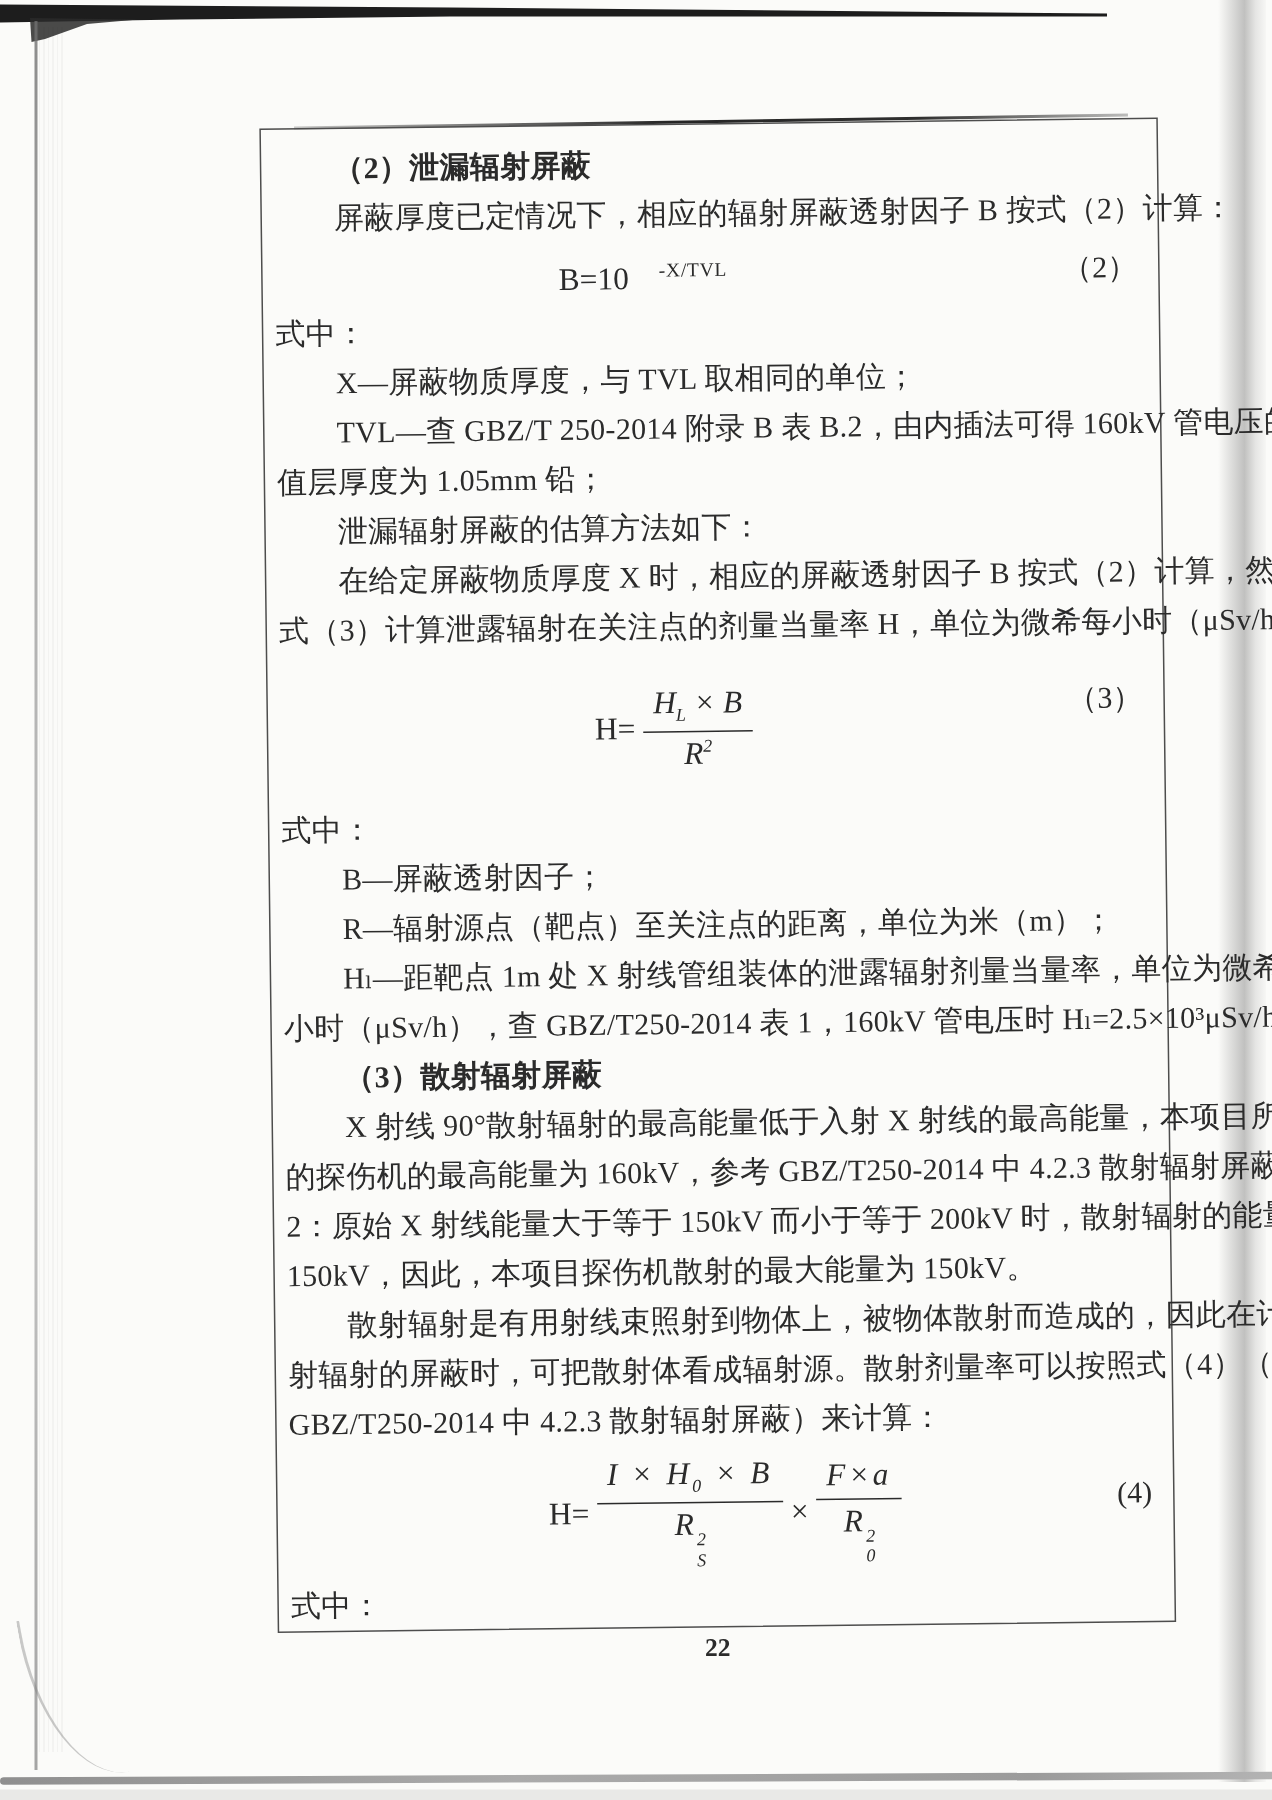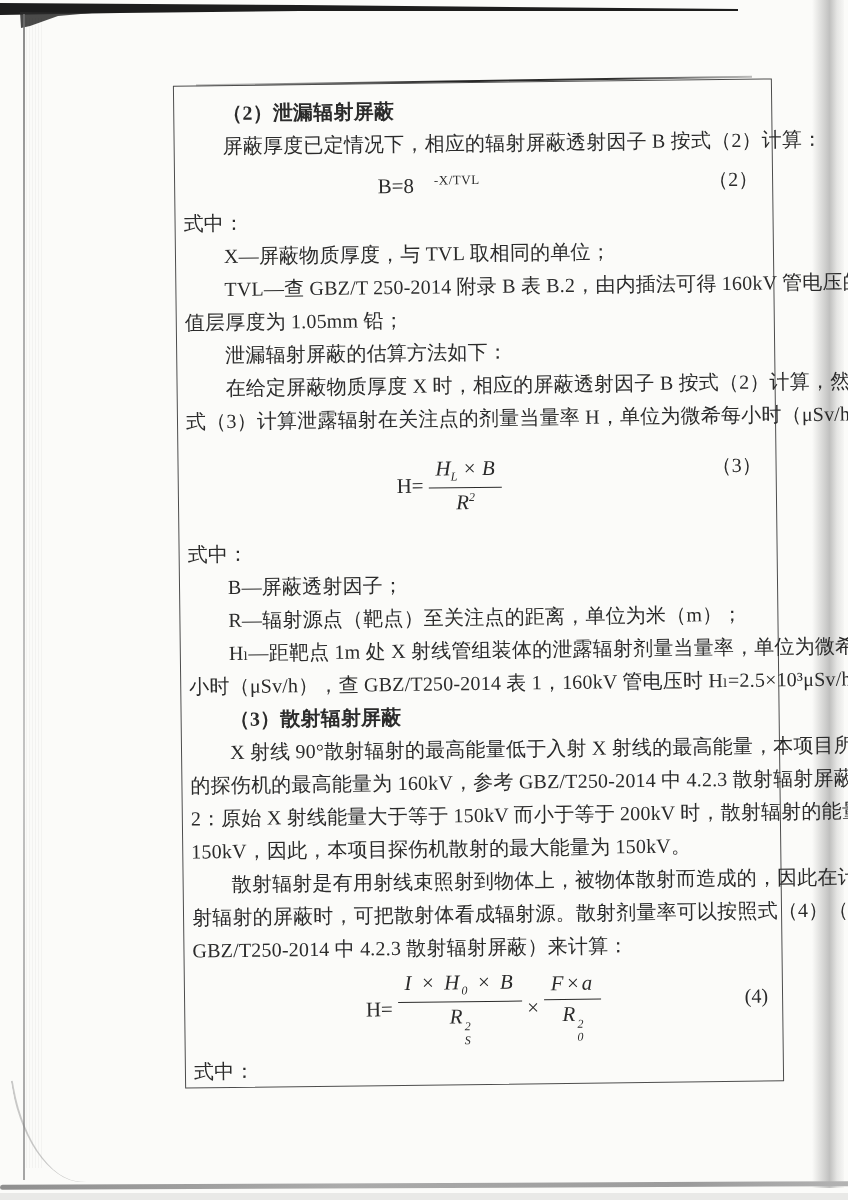--- a/index.html
+++ b/index.html
@@ -123,21 +123,21 @@
   <div class="bottom-left-curve"></div>
 
   <div class="content-box">
 
     <div>
         <div class="line indent bold">（2）泄漏辐射屏蔽</div>
         <div class="line indent">屏蔽厚度已定情况下，相应的辐射屏蔽透射因子 B 按式（2）计算：</div>
       </div>
 
     <div class="formula-inline">
-      <span class="f-body"><span>B=8</span><sup>-X/TVL</sup></span>
+      <span class="f-body"><span>B=10</span><sup>-X/TVL</sup></span>
       <span class="f-tag">（2）</span>
     </div>
 
     <div>
         <div class="line">式中：</div>
         <div class="line indent">X—屏蔽物质厚度，与 TVL 取相同的单位；</div>
         <div class="line indent">TVL—查 GBZ/T 250-2014 附录 B 表 B.2，由内插法可得 160kV 管电压的什</div>
         <div class="line">值层厚度为 1.05mm 铅；</div>
         <div class="line indent">泄漏辐射屏蔽的估算方法如下：</div>
         <div class="line indent">在给定屏蔽物质厚度 X 时，相应的屏蔽透射因子 B 按式（2）计算，然后按</div>
@@ -192,14 +192,15 @@
       </span>
       <span class="f-tag">(4)</span>
     </div>
 
     <div>
         <div class="line">式中：</div>
       </div>
 
   </div>
 
+  <div class="page-number">22</div>
 
 </div>
 
 </body></html>

